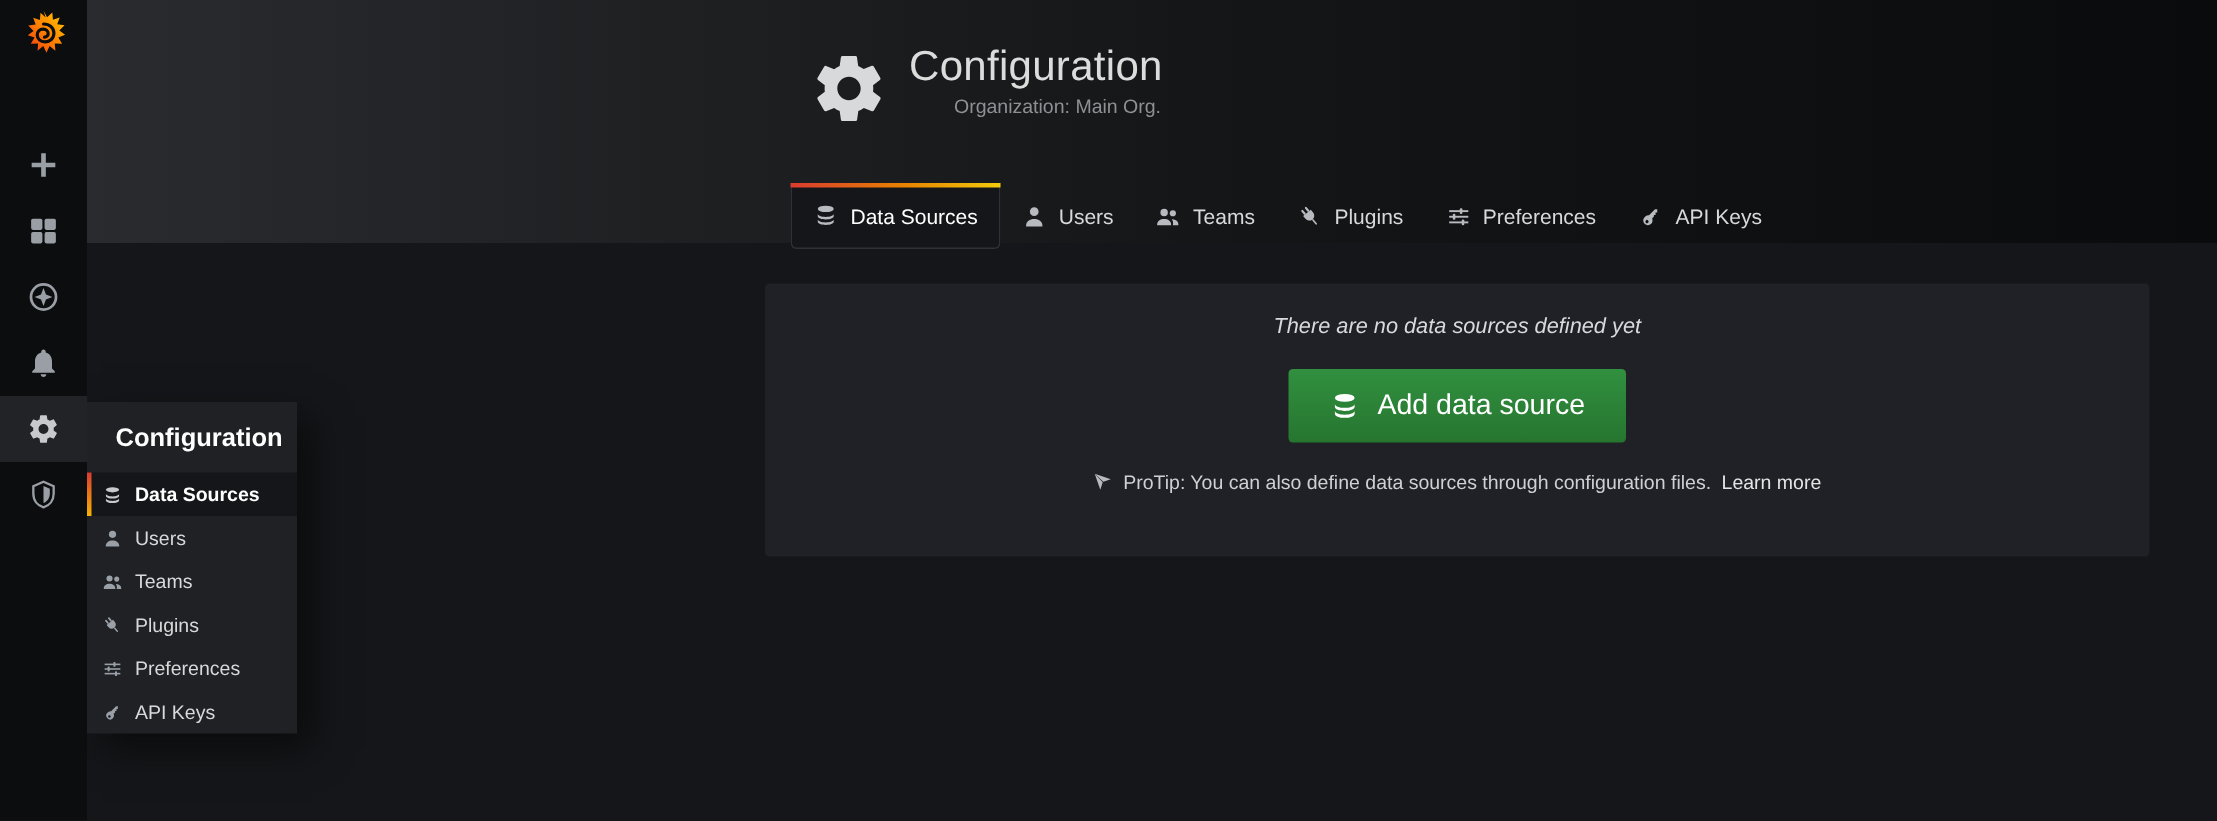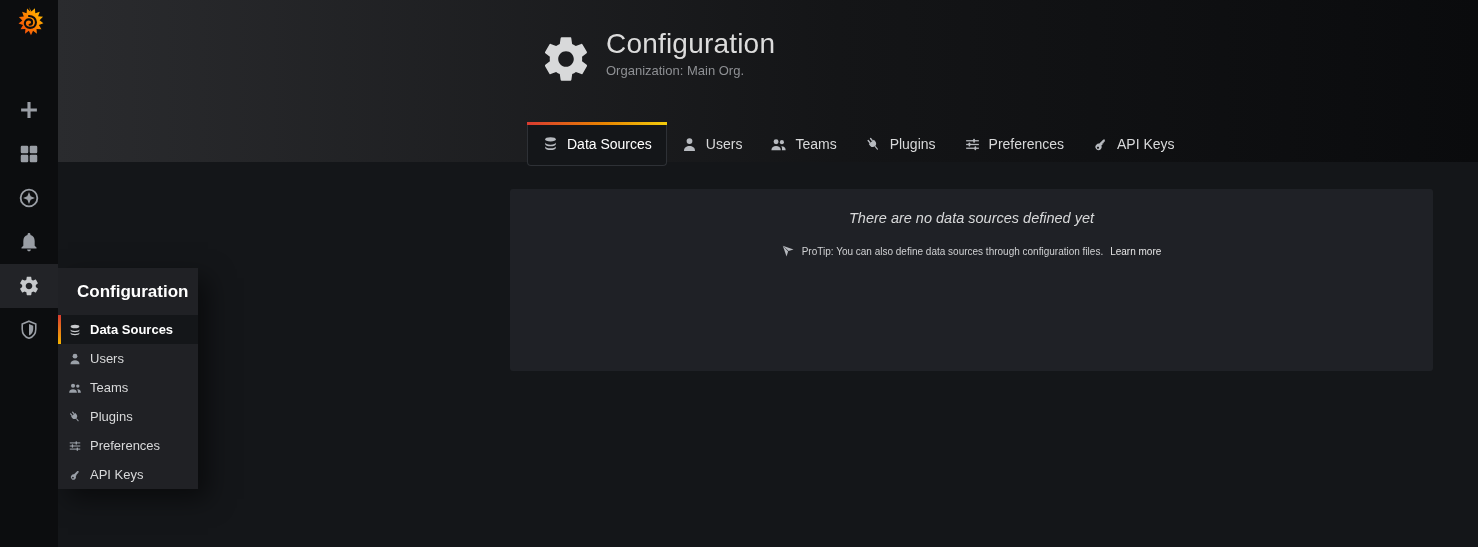--- a/index.html
+++ b/index.html
@@ -32,21 +32,21 @@
 
   
   .header-band {
     position: absolute; left: 58px; top: 0; width: 1420px; height: 162px;
     background: linear-gradient(90deg, #2a2b2e 0%, #141517 55%, #0a0b0d 100%);
   }
   .page-header { position: absolute; left: 482px; top: 27px; display: flex; align-items: flex-start; }
   .page-header .big-gear { width: 52px; height: 52px; color: #d8d9da; margin-top: 6px; }
   .titles { margin-left: 14px; }
   .page-title { font-size: 28px; font-weight: 500; color: #dcdcdc; letter-spacing: .2px; line-height: 1.2; }
-  .page-subtitle { font-size: 13px; color: #8e9094; margin-top: 2px; }
+  .page-subtitle { font-size: 13px; color: #8e9094; margin-top: 2px; margin-left: 30px; }
 
   
   .tabs {
     position: absolute; left: 469px; bottom: -4px; height: 44px;
     display: flex; align-items: stretch; z-index: 5;
   }
   .tab {
     display: flex; align-items: center; gap: 8px; padding: 0 14px;
     font-size: 14px; color: #d8d9da; cursor: pointer; position: relative;
   }
@@ -94,21 +94,21 @@
     margin-top: 20px; display: inline-flex; align-items: center; gap: 11px;
     height: 49px; padding: 0 27px;
     background: linear-gradient(180deg, #31903f 0%, #26752f 100%);
     color: #ffffff; font-size: 19px; font-weight: 500;
     border: none; border-radius: 3px; cursor: pointer;
     font-family: "Liberation Sans", sans-serif;
   }
   .add-btn svg.ic { width: 21px; height: 21px; color: #ffffff; }
   .protip {
     margin-top: 19px; display: flex; justify-content: center; align-items: center; gap: 7px;
-    font-size: 10px; color: #cfd0d2;
+    font-size: 13px; color: #cfd0d2;
   }
   .protip svg.ic { width: 13px; height: 13px; color: #b7babf; }
   .protip a { color: #e5e5e5; cursor: pointer; text-align: right; }
 </style>
 </head>
 <body>
 
 <svg width="0" height="0" style="position:absolute" aria-hidden="true">
   <defs>
     <linearGradient id="grad-flame" x1="0" y1="1" x2="1" y2="0">
@@ -270,20 +270,26 @@
       <svg class="ic">
           <use href="#i-key"></use>
         </svg>
       <span>API Keys</span>
     </div>
   </div>
 </header>
 
 <main class="panel">
   <div class="empty-msg">There are no data sources defined yet</div>
+  <button class="add-btn">
+    <svg class="ic">
+        <use href="#i-db"></use>
+      </svg>
+    <span>Add data source</span>
+  </button>
   <div class="protip">
     <svg class="ic">
         <use href="#i-rocket"></use>
       </svg>
     <span>ProTip: You can also define data sources through configuration files.</span>
     <a>Learn more</a>
   </div>
 </main>
 
 <aside class="flyout">

